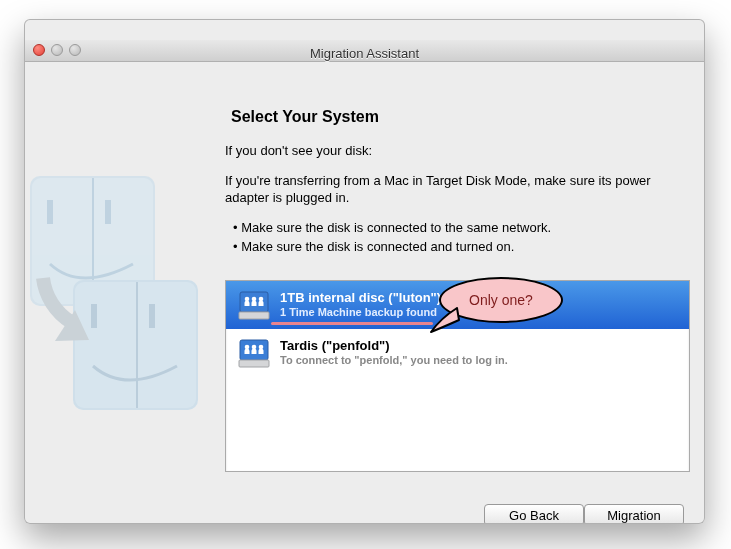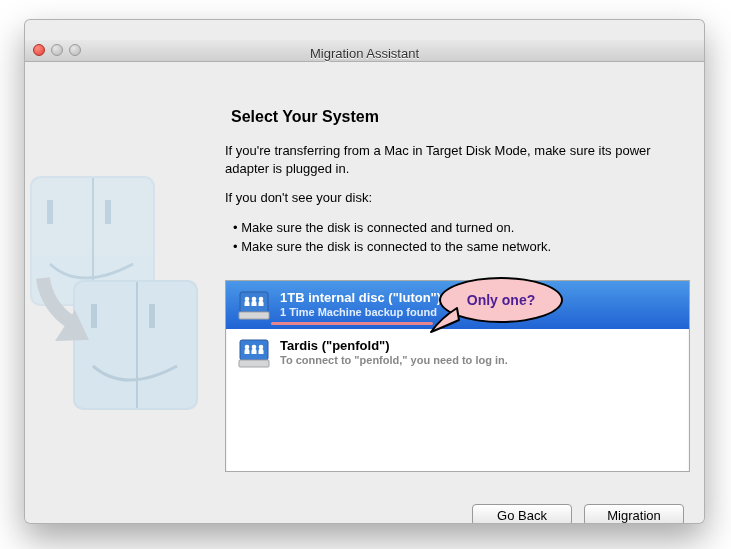--- a/index.html
+++ b/index.html
@@ -129,32 +129,30 @@
     }
     .speech-bubble {
       position: absolute;
       background: #f9c6c9;
       border: 2px solid #000;
       border-radius: 50%;
       display: flex;
       align-items: center;
       justify-content: center;
       font-size: 14px;
-      color: #4c1d95;
-      font-weight: bold;
+      color: #7f1d1d;
     }
     .speech-tail {
       position: absolute;
     }
     .button-bar {
       position: absolute;
       right: 20px;
       bottom: 17px;
       display: flex;
-      gap: 12px;
       margin-top: 25px;
     }
     .mac-button {
       min-width: 100px;
       height: 22px;
       padding: 0 14px;
       border-radius: 4px;
       border: 1px solid #999;
       background: linear-gradient(to bottom, #ffffff, #e6e6e6);
       font-size: 13px;
@@ -195,25 +193,25 @@
       <path d="M68 204 Q100 232 152 204" stroke="#5c94bc" stroke-width="3" fill="none"></path>
       <g transform="translate(70,130)">
         <path d="M -52 -14 A 60 60 0 0 0 -24 30" stroke="#8aa1b0" stroke-width="14" fill="none"></path>
         <polygon points="-20,18 -6,48 -40,49" fill="#8aa1b0"></polygon>
       </g>
     </svg>
 
     <div class="heading">Select Your System</div>
 
     <div class="description">
+      <p>If you don't see your disk:</p>
       <p>If you're transferring from a Mac in Target Disk Mode, make sure its power adapter is plugged in.</p>
-      <p>If you don't see your disk:</p>
       <ul>
+        <li>Make sure the disk is connected to the same network.</li>
         <li>Make sure the disk is connected and turned on.</li>
-        <li>Make sure the disk is connected to the same network.</li>
       </ul>
     </div>
 
     <div class="disk-list">
 
       <div class="disk-row selected">
         <svg class="disk-icon" viewBox="0 0 32 32">
           <rect x="2" y="3" width="28" height="20" rx="2" fill="#3b7ed6"></rect>
           <rect x="2" y="3" width="28" height="20" rx="2" fill="none" stroke="#2a5da4" stroke-width="1"></rect>
           <circle cx="9" cy="10" r="2.3" fill="#fff"></circle>

